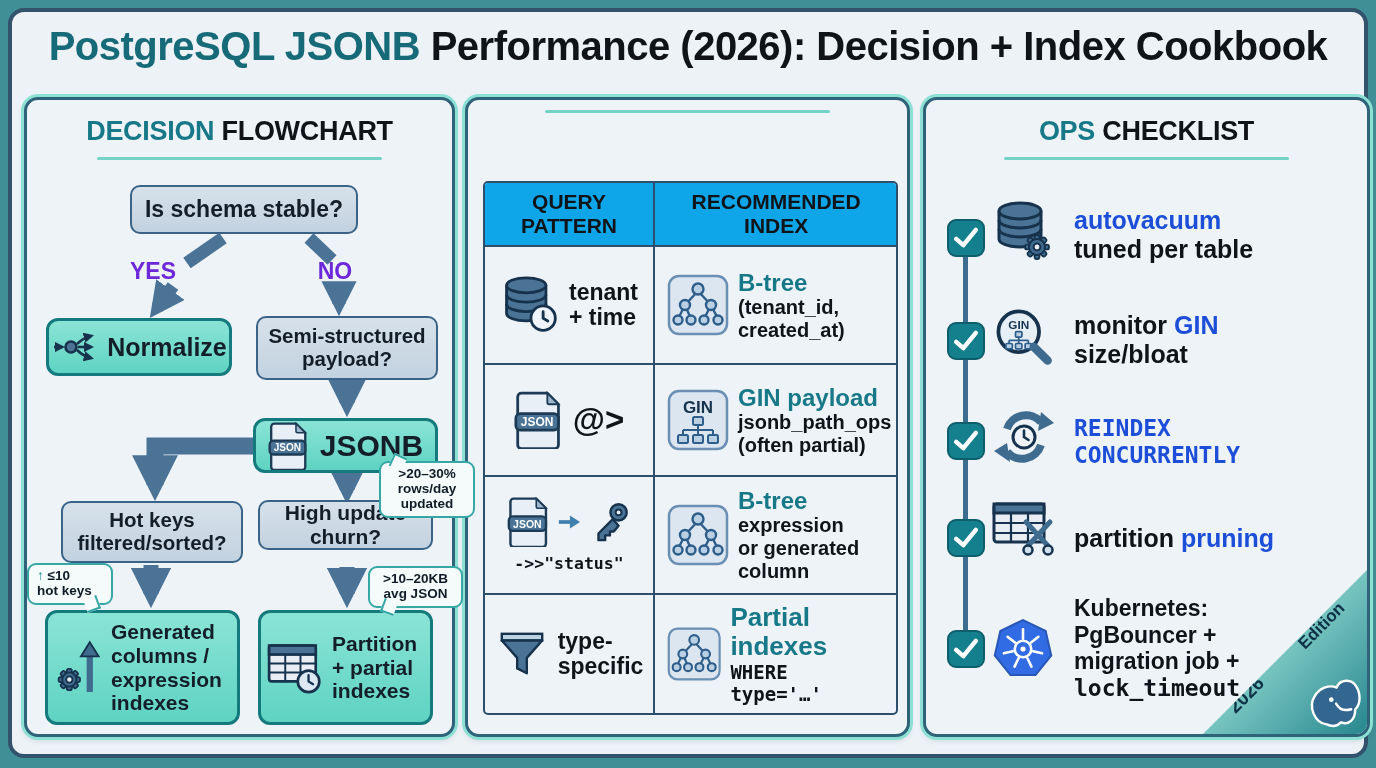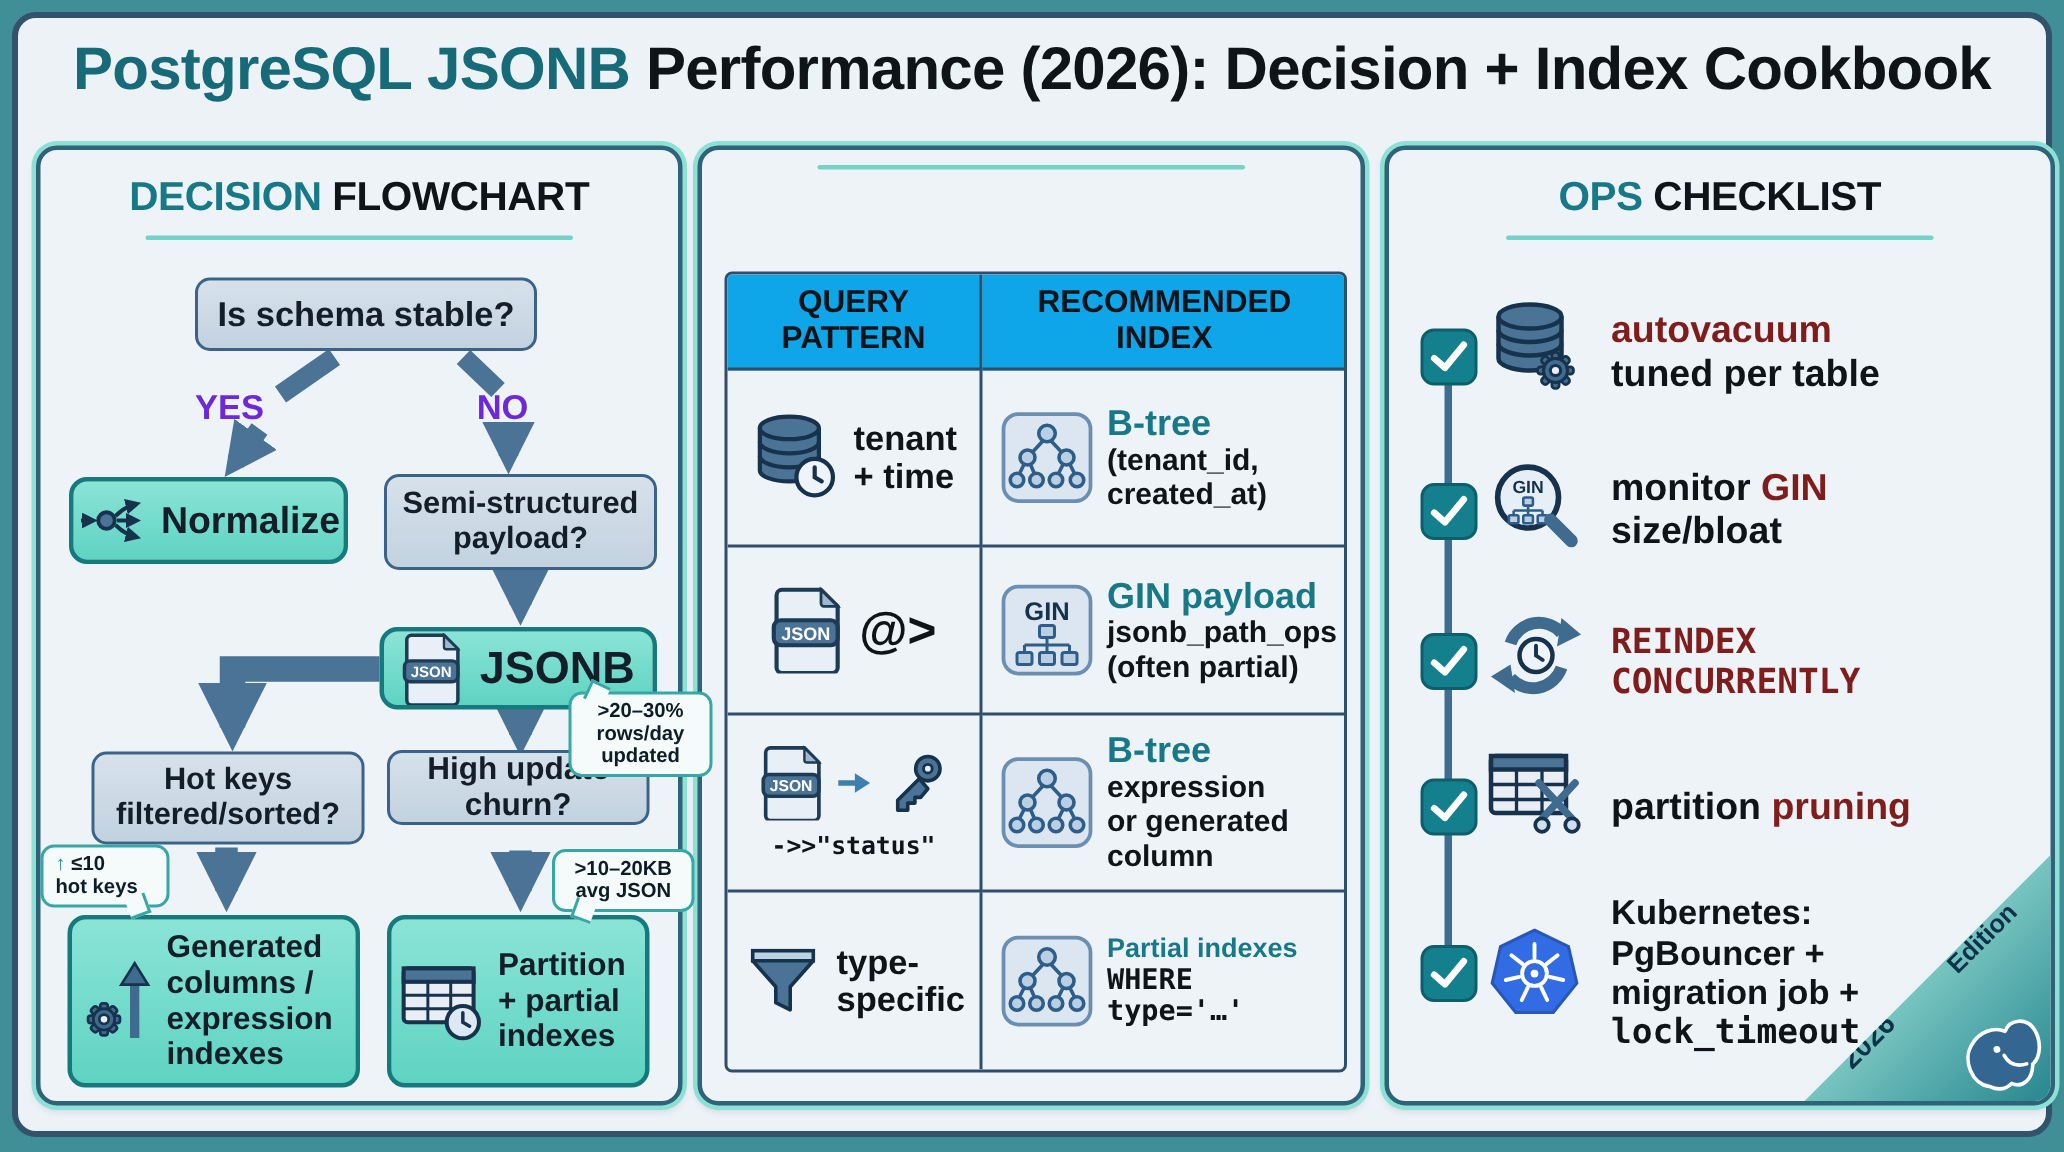--- a/index.html
+++ b/index.html
@@ -57,21 +57,21 @@
   .rec-title { color:#177987; font-size:24px; font-weight:bold; }
   .rec-line { font-size:20px; font-weight:bold; color:#101418; }
   .pat-code { font-size:16.5px; color:#101418; margin-top:5px; }
 
   
   .ck-line { position:absolute; left:37px; top:140px; width:5px; height:420px; background:#3d6e8f; }
   .ck-box { position:absolute; left:21px; width:38px; height:38px; background:#147f8d;
             border:2px solid #0e5f6b; border-radius:9px; display:flex; align-items:center; justify-content:center; z-index:2; }
   .ck-icon { position:absolute; left:66px; }
   .ck-text { position:absolute; left:148px; font-size:25px; font-weight:bold; color:#101418; line-height:1.16; }
-  .ck-text .accent { color:#7f1d1d; }
+  .ck-text .accent { color:#1d4ed8; }
   .ck-mono { font-family:"DejaVu Sans Mono", monospace; }
 
   .ribbon { position:absolute; right:-2px; bottom:-2px; width:168px; height:168px;
             clip-path:polygon(100% 0, 100% 100%, 0 100%);
             background:linear-gradient(135deg,#a9ebe0 20%,#2d8b92 95%); z-index:4; }
   .ribbon-edge { position:absolute; left:-4px; top:84px; width:240px; height:4px;
                  background:#1f6e75; transform:rotate(-45deg); transform-origin:left top; }
   .ribbon .year, .ribbon .edition { position:absolute; font-weight:bold; color:#0e3248; transform:rotate(-45deg); }
   .ribbon .edition { font-size:17px; left:92px; top:48px; }
   .ribbon .year    { font-size:19px; left:24px; top:116px; }
@@ -356,21 +356,21 @@
           <circle cx="31" cy="15" r="5.5"></circle>
             <circle cx="18" cy="31" r="5"></circle>
             <circle cx="44" cy="31" r="5"></circle>
           <circle cx="11" cy="46" r="4.5"></circle>
             <circle cx="24" cy="46" r="4.5"></circle>
             <circle cx="37" cy="46" r="4.5"></circle>
             <circle cx="51" cy="46" r="4.5"></circle>
         </g>
       </svg>
       <div class="rec-col">
-        <span class="rec-title" style="font-size:18px;">Partial indexes</span>
+        <span class="rec-title" style="font-size:26px;">Partial indexes</span>
         <span class="rec-line code" style="font-size:19px;">WHERE</span>
         <span class="rec-line code" style="font-size:19px;">type='…'</span>
       </div>
     </div>
   </div>
 </div>
 
 <div class="panel" id="panel-checklist">
   <div class="panel-heading"><span class="accent">OPS</span><span> CHECKLIST</span></div>
   <div class="heading-rule"></div>

